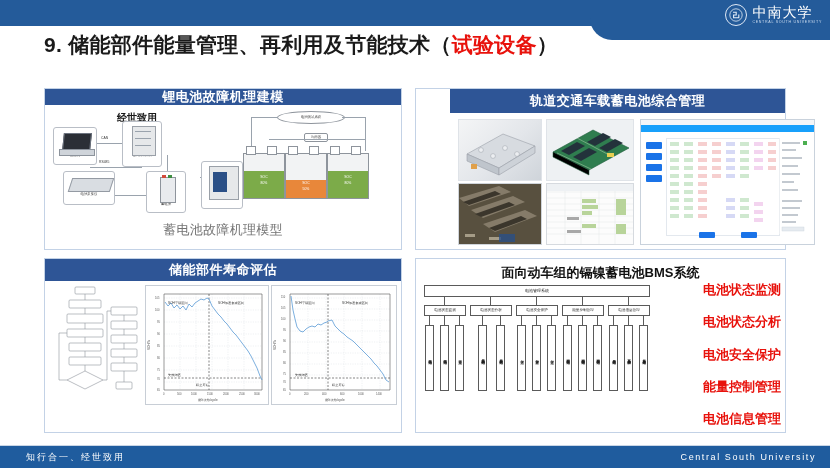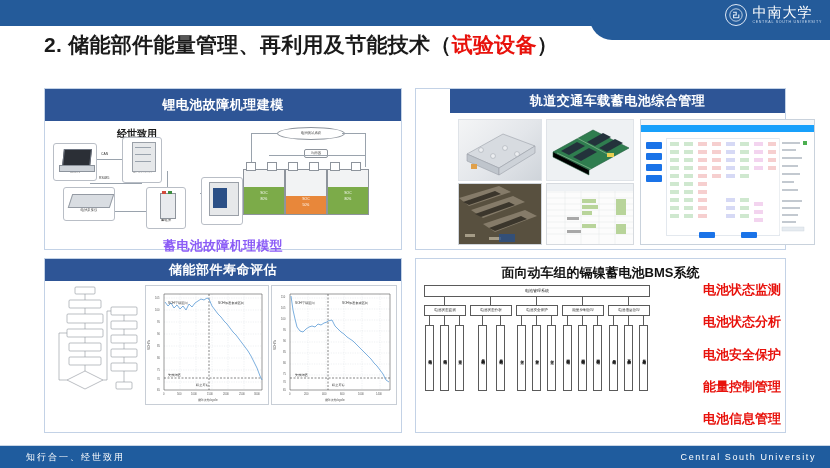--- a/index.html
+++ b/index.html
@@ -27,21 +27,21 @@
   
   .slide-title{position:absolute;left:44px;top:31px;font-size:21px;font-weight:bold;color:#1a1a1a;
      letter-spacing:.3px;white-space:nowrap;}
   .slide-title .hl{color:#e8120c;}
 
   
   .panel{position:absolute;background:#ffffff;border:1px solid #c3d2e6;box-sizing:border-box;}
   .panel-head{background:#2e5596;color:#ffffff;font-weight:bold;text-align:center;
      font-size:13px;letter-spacing:.5px;display:flex;align-items:center;justify-content:center;}
   .panel-body{position:relative;width:100%;}
-  .caption-red{color:#8b5cf6;font-weight:bold;text-align:center;font-size:13px;letter-spacing:.3px;}
+  .caption-red{color:#737373;font-weight:normal;text-align:center;font-size:13px;letter-spacing:.3px;}
 
   #panel-tl{left:44px;top:88px;width:358px;height:162px;}
   #panel-tr{left:415px;top:88px;width:371px;height:162px;padding-left:34px;}
   #panel-bl{left:44px;top:258px;width:358px;height:175px;}
   #panel-br{left:415px;top:258px;width:371px;height:175px;}
 
   
   .lab{font-size:3.4px;color:#3a3a3a;text-align:center;line-height:1.1;}
   .eq-title{font-size:10px;font-weight:bold;color:#1a1a1a;text-align:center;}
   .box-node{position:absolute;background:#ffffff;border:1px solid #b9bec6;border-radius:3px;
@@ -104,25 +104,25 @@
       </svg>
     </div>
     <div class="logo-text">
       <div class="logo-cn">中南大学</div>
       <div class="logo-en">CENTRAL SOUTH UNIVERSITY</div>
     </div>
   </div>
 </div>
 
 <div class="slide-title">
-  <span>2. 储能部件能量管理、再利用及节能技术（</span><span class="hl">试验设备</span><span>）</span>
+  <span>9. 储能部件能量管理、再利用及节能技术（</span><span class="hl">试验设备</span><span>）</span>
 </div>
 
 <div class="panel" id="panel-tl">
-  <div class="panel-head" style="height:32px">锂电池故障机理建模</div>
+  <div class="panel-head" style="height:16px">锂电池故障机理建模</div>
   <div class="panel-body" style="height:136px">
 
     <div class="eq-title" style="position:absolute;left:52px;top:6px;width:80px">经世致用</div>
 
     <div class="wire" style="left:45px;top:38px;width:32px;height:1px"></div>
     <div class="wire" style="left:45px;top:62px;width:52px;height:1px"></div>
     <div class="wire" style="left:97px;top:38px;width:1px;height:24px"></div>
     <div class="wire" style="left:122px;top:50px;width:1px;height:40px"></div>
     <div class="wire" style="left:70px;top:90px;width:52px;height:1px"></div>
     <div class="wire" style="left:155px;top:72px;width:22px;height:1px"></div>

